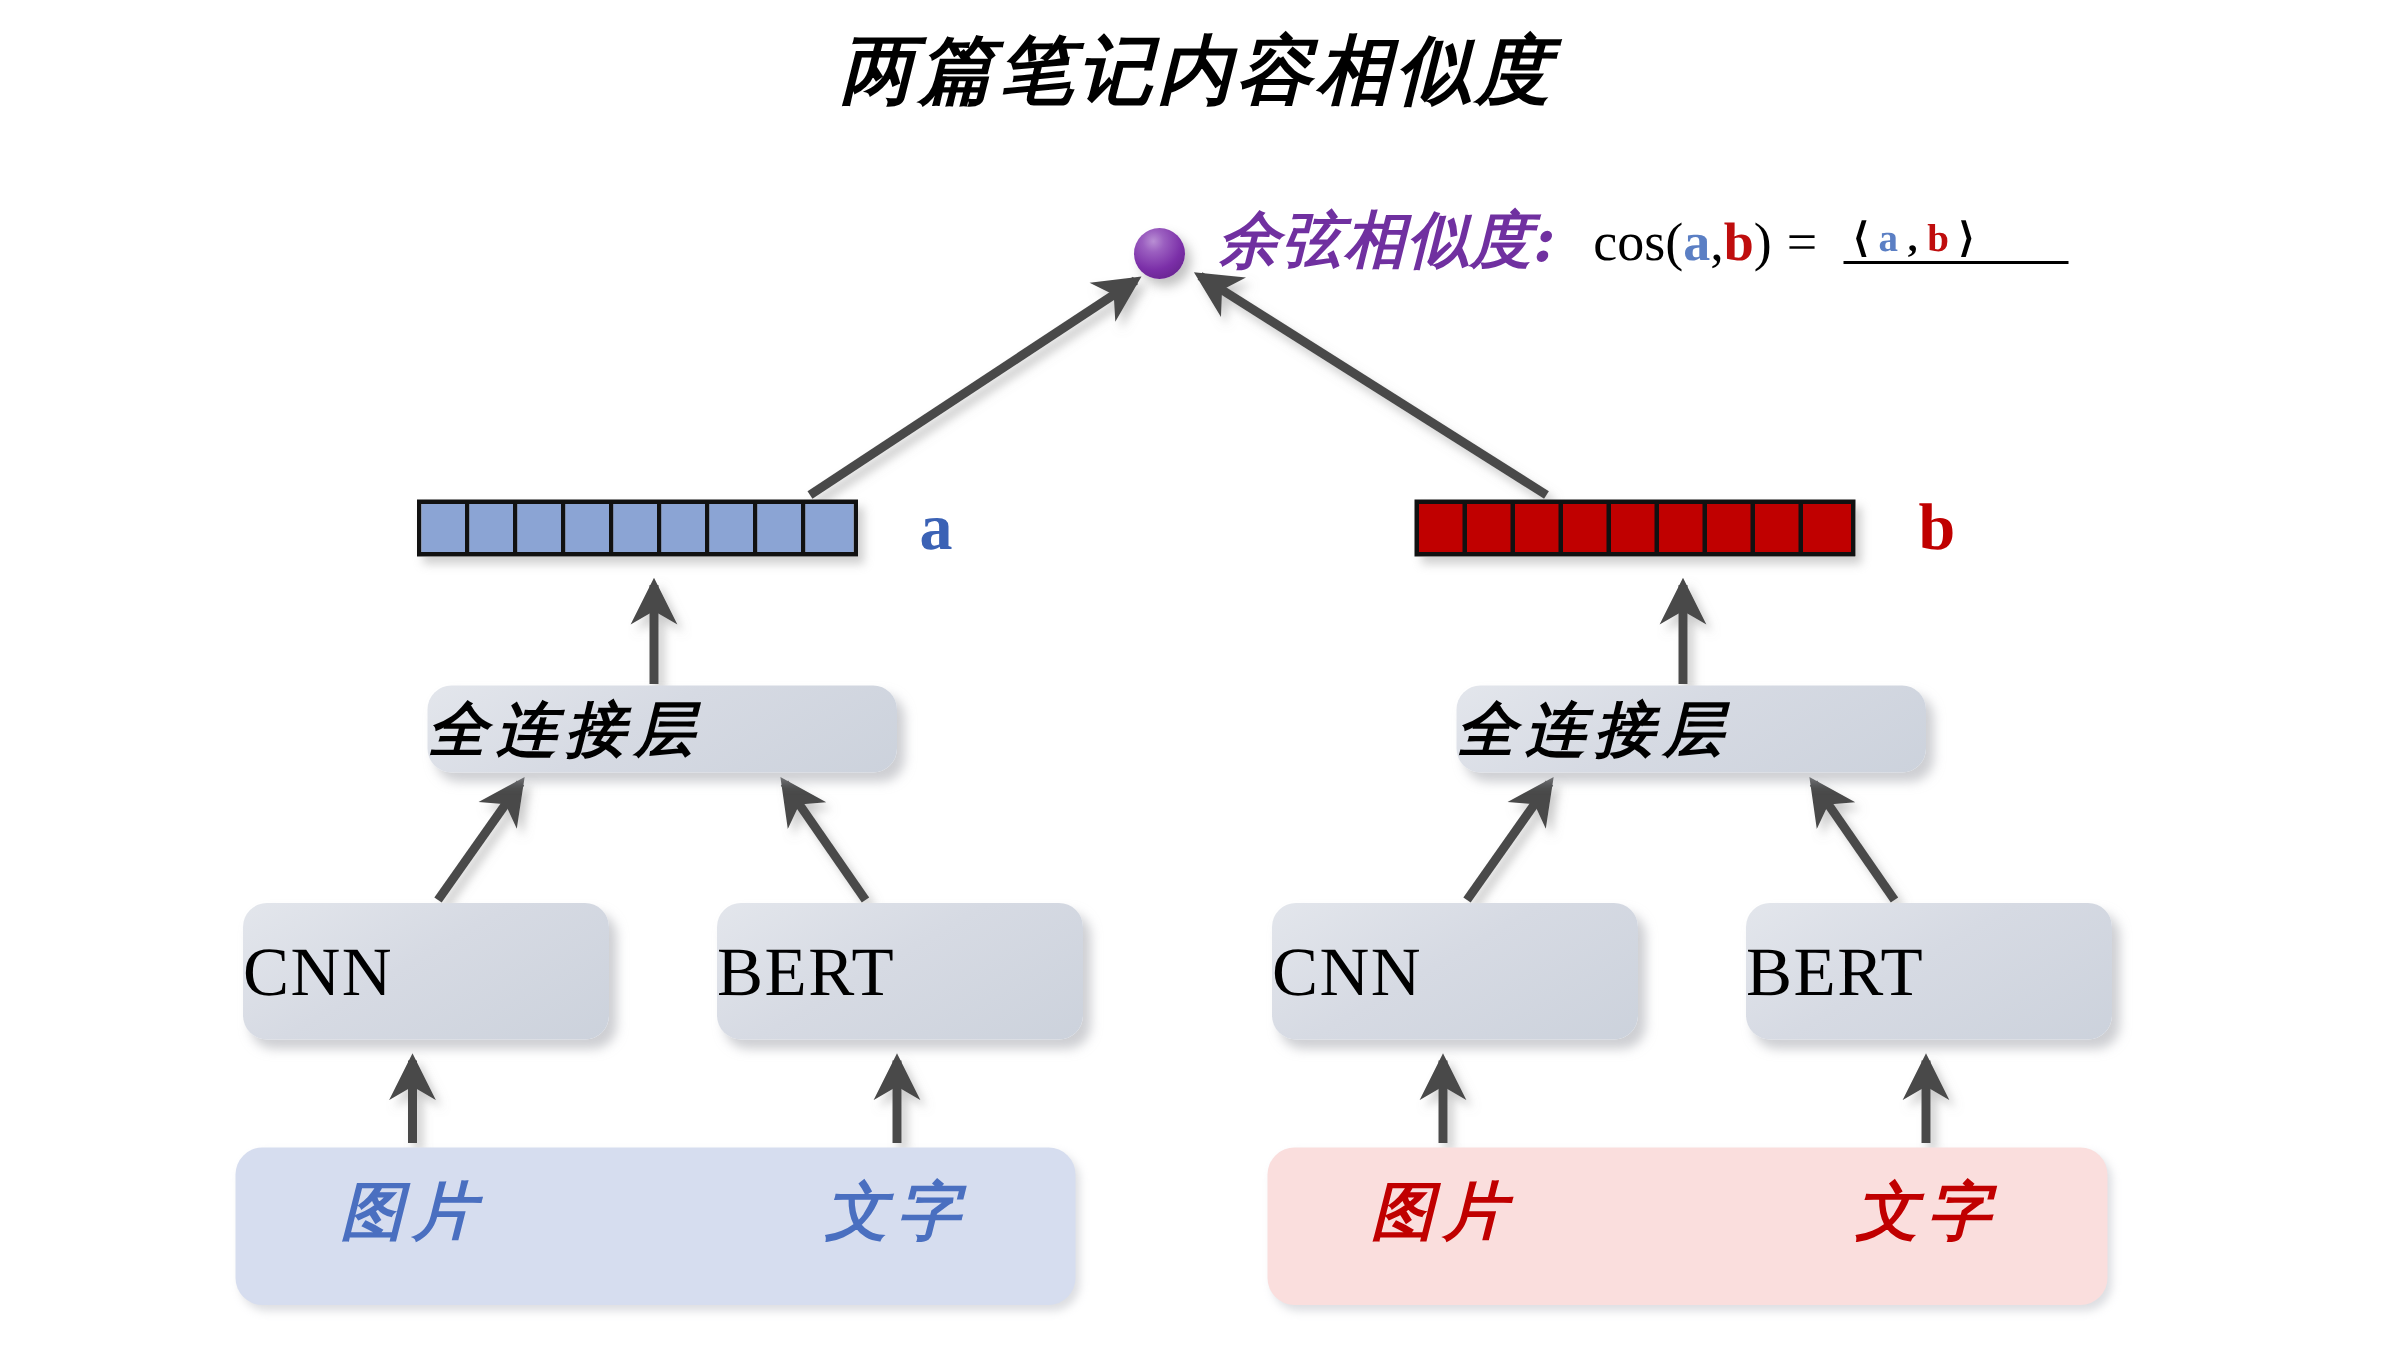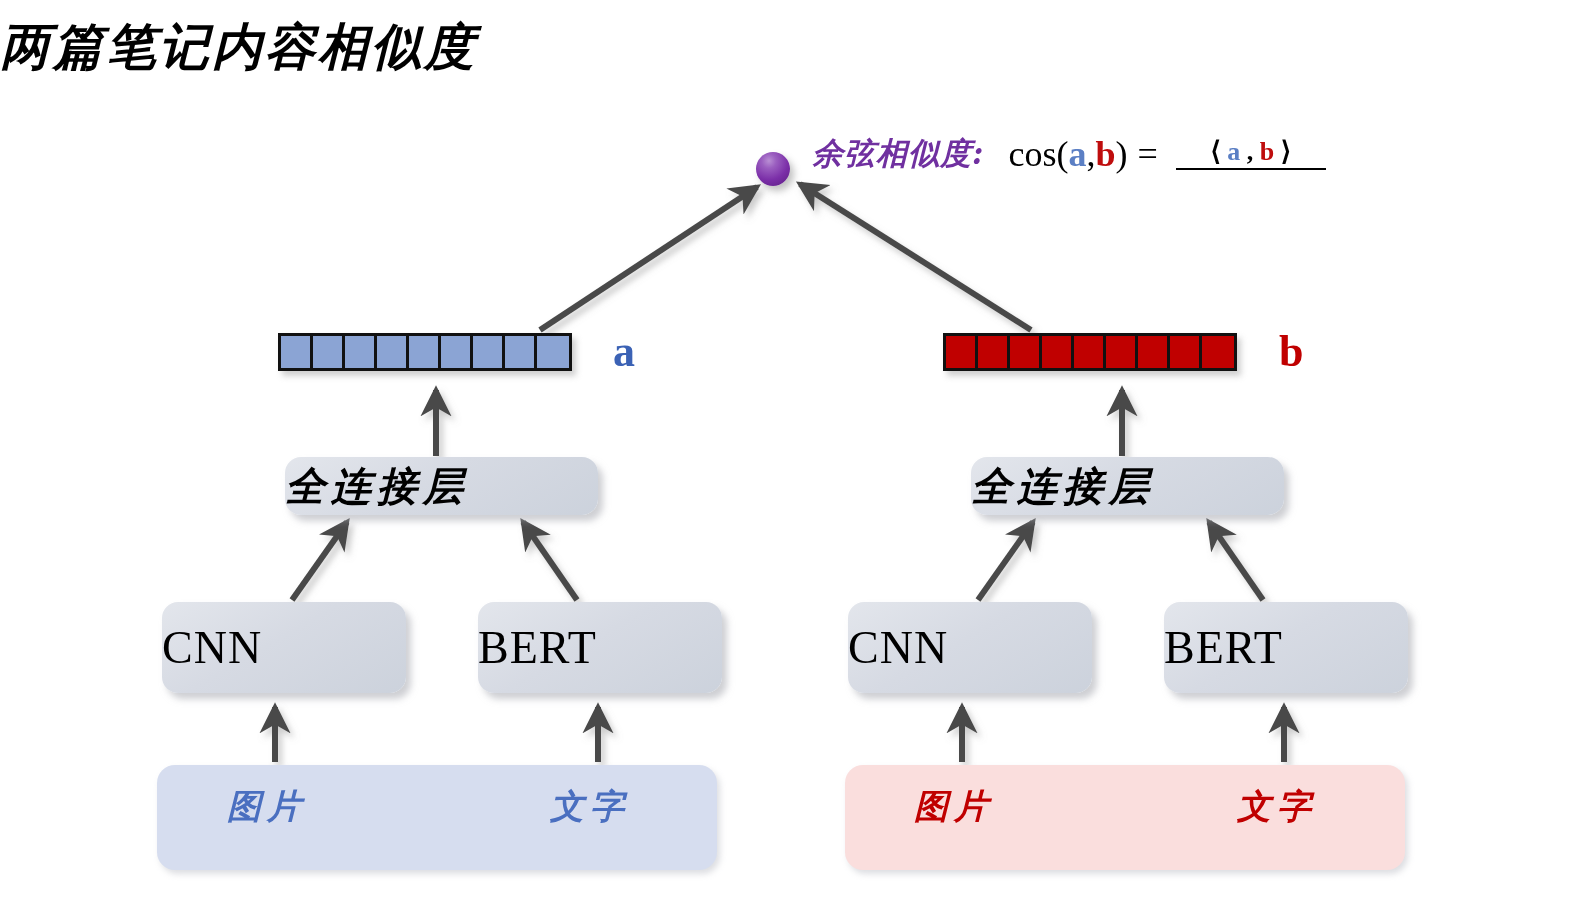--- a/index.html
+++ b/index.html
@@ -11,21 +11,21 @@
     position: relative;
     overflow: hidden;
     font-family: "Liberation Serif", "DejaVu Serif", serif;
   }
   #canvas { position: absolute; inset: 0; }
 
   
   .title {
     position: absolute;
     left: 0; right: 0; top: 14px;
-    text-align: left;
+    text-align: center;
     font-family: "DejaVu Serif", "Liberation Serif", serif;
     font-size: 50px;
     font-weight: bold;
     font-style: italic;
     letter-spacing: 3px;
     color: #000000;
     white-space: nowrap;
   }
 
   
@@ -48,39 +48,38 @@
 
   
   .formula-row {
     position: absolute;
     display: flex;
     align-items: center;
     white-space: nowrap;
   }
   .cos-label {
     font-family: "DejaVu Serif", "Liberation Serif", serif;
-    font-size: 31px;
+    font-size: 41px;
     font-weight: bold;
     font-style: italic;
     color: #7030a0;
     letter-spacing: 1px;
   }
   .math {
     font-family: "Liberation Serif", "DejaVu Serif", serif;
     font-size: 36px;
     color: #000000;
     display: flex;
     align-items: center;
   }
   .vec-a { color: #5b7fc4; font-weight: bold; }
   .vec-b { color: #bf0d0d; font-weight: bold; }
   .frac {
     display: inline-flex;
     flex-direction: column;
-    align-items: center;
     vertical-align: middle;
     margin-left: 8px;
     font-size: 26px;
     line-height: 1.05;
   }
   .frac .num { padding: 0 6px 2px 6px; font-weight: bold; }
   .frac .bar {
     width: 100%;
     min-width: 150px;
     height: 2px;
@@ -146,24 +145,24 @@
   .input-panel {
     position: absolute;
     border-radius: 18px;
     box-sizing: border-box;
     box-shadow: 3px 4px 6px rgba(180,182,190,0.45);
   }
   .input-panel.blue { background: #d6ddef; }
   .input-panel.red  { background: #fadedd; }
   .input-label {
     position: absolute;
-    font-family: Liberation Serif, serif;
-    font-style: italic;
-    font-weight: bold;
-    font-size: 34px;
+    font-family: Liberation Mono, monospace;
+    font-style: italic;
+    font-weight: bold;
+    font-size: 42px;
     letter-spacing: 6px;
     line-height: 1;
     white-space: nowrap;
   }
   .input-label.blue { color: #4a6fc0; }
   .input-label.red  { color: #c00000; }
 </style>
 </head>
 <body>
 

